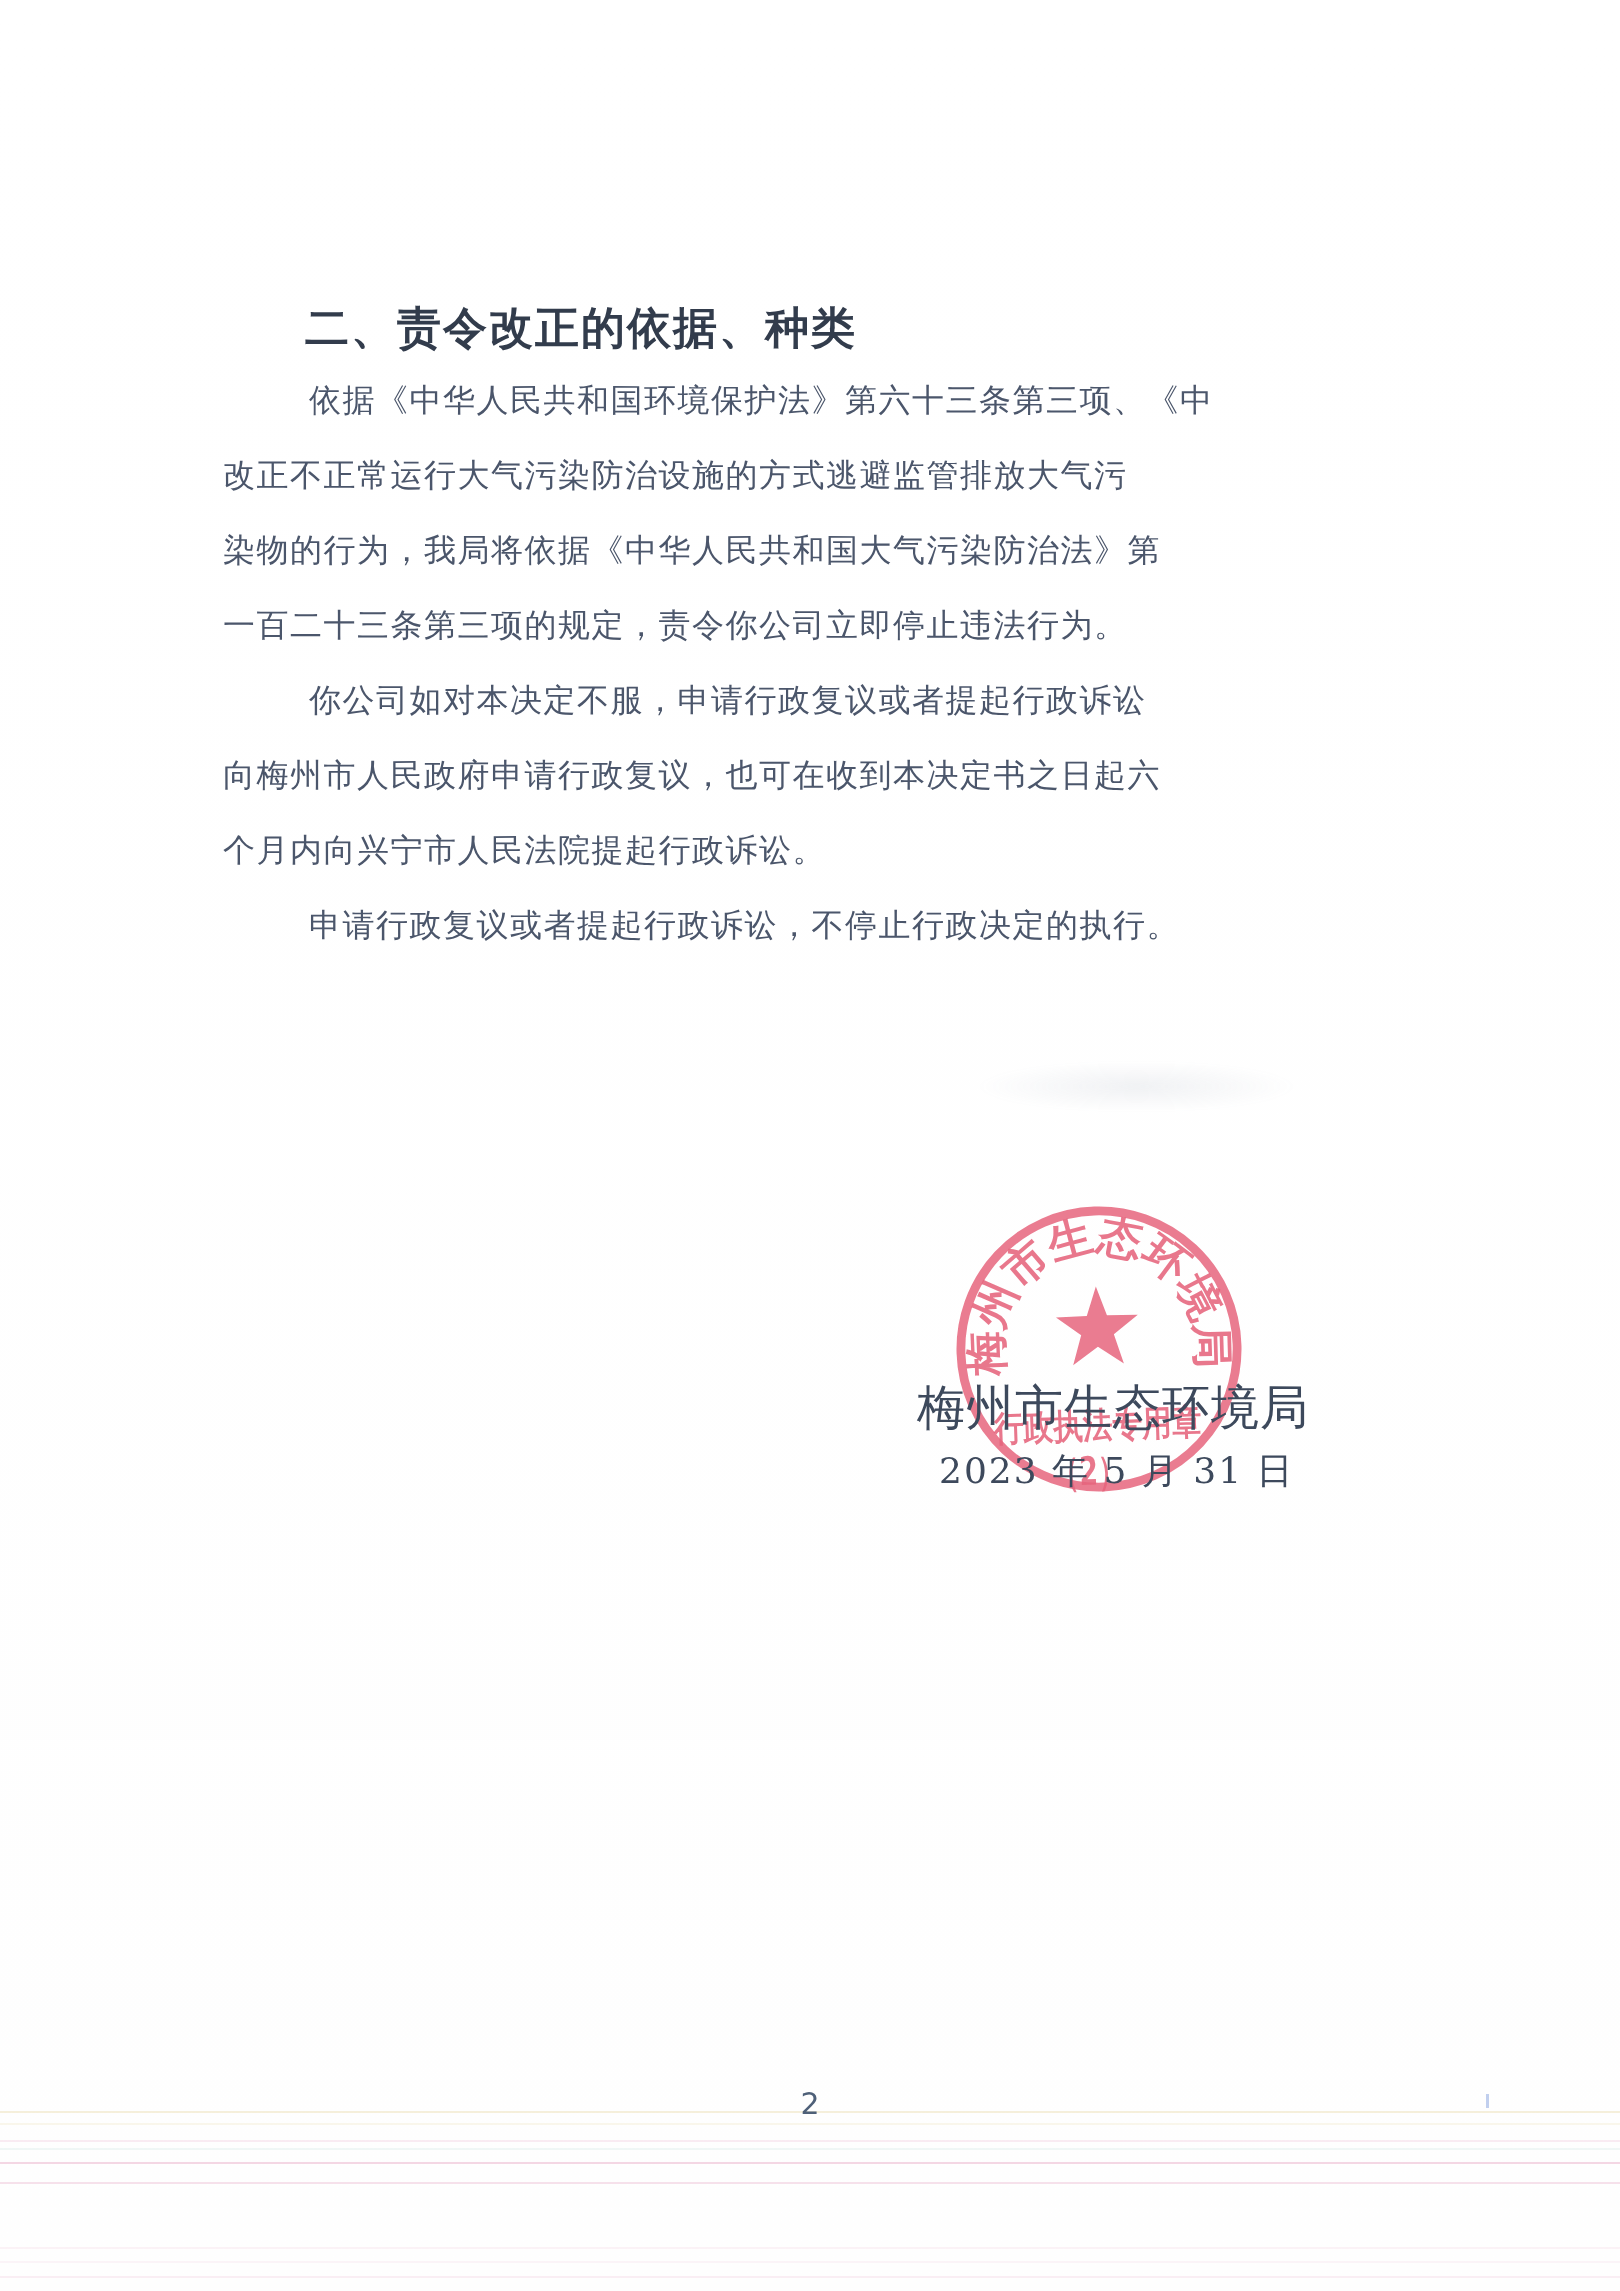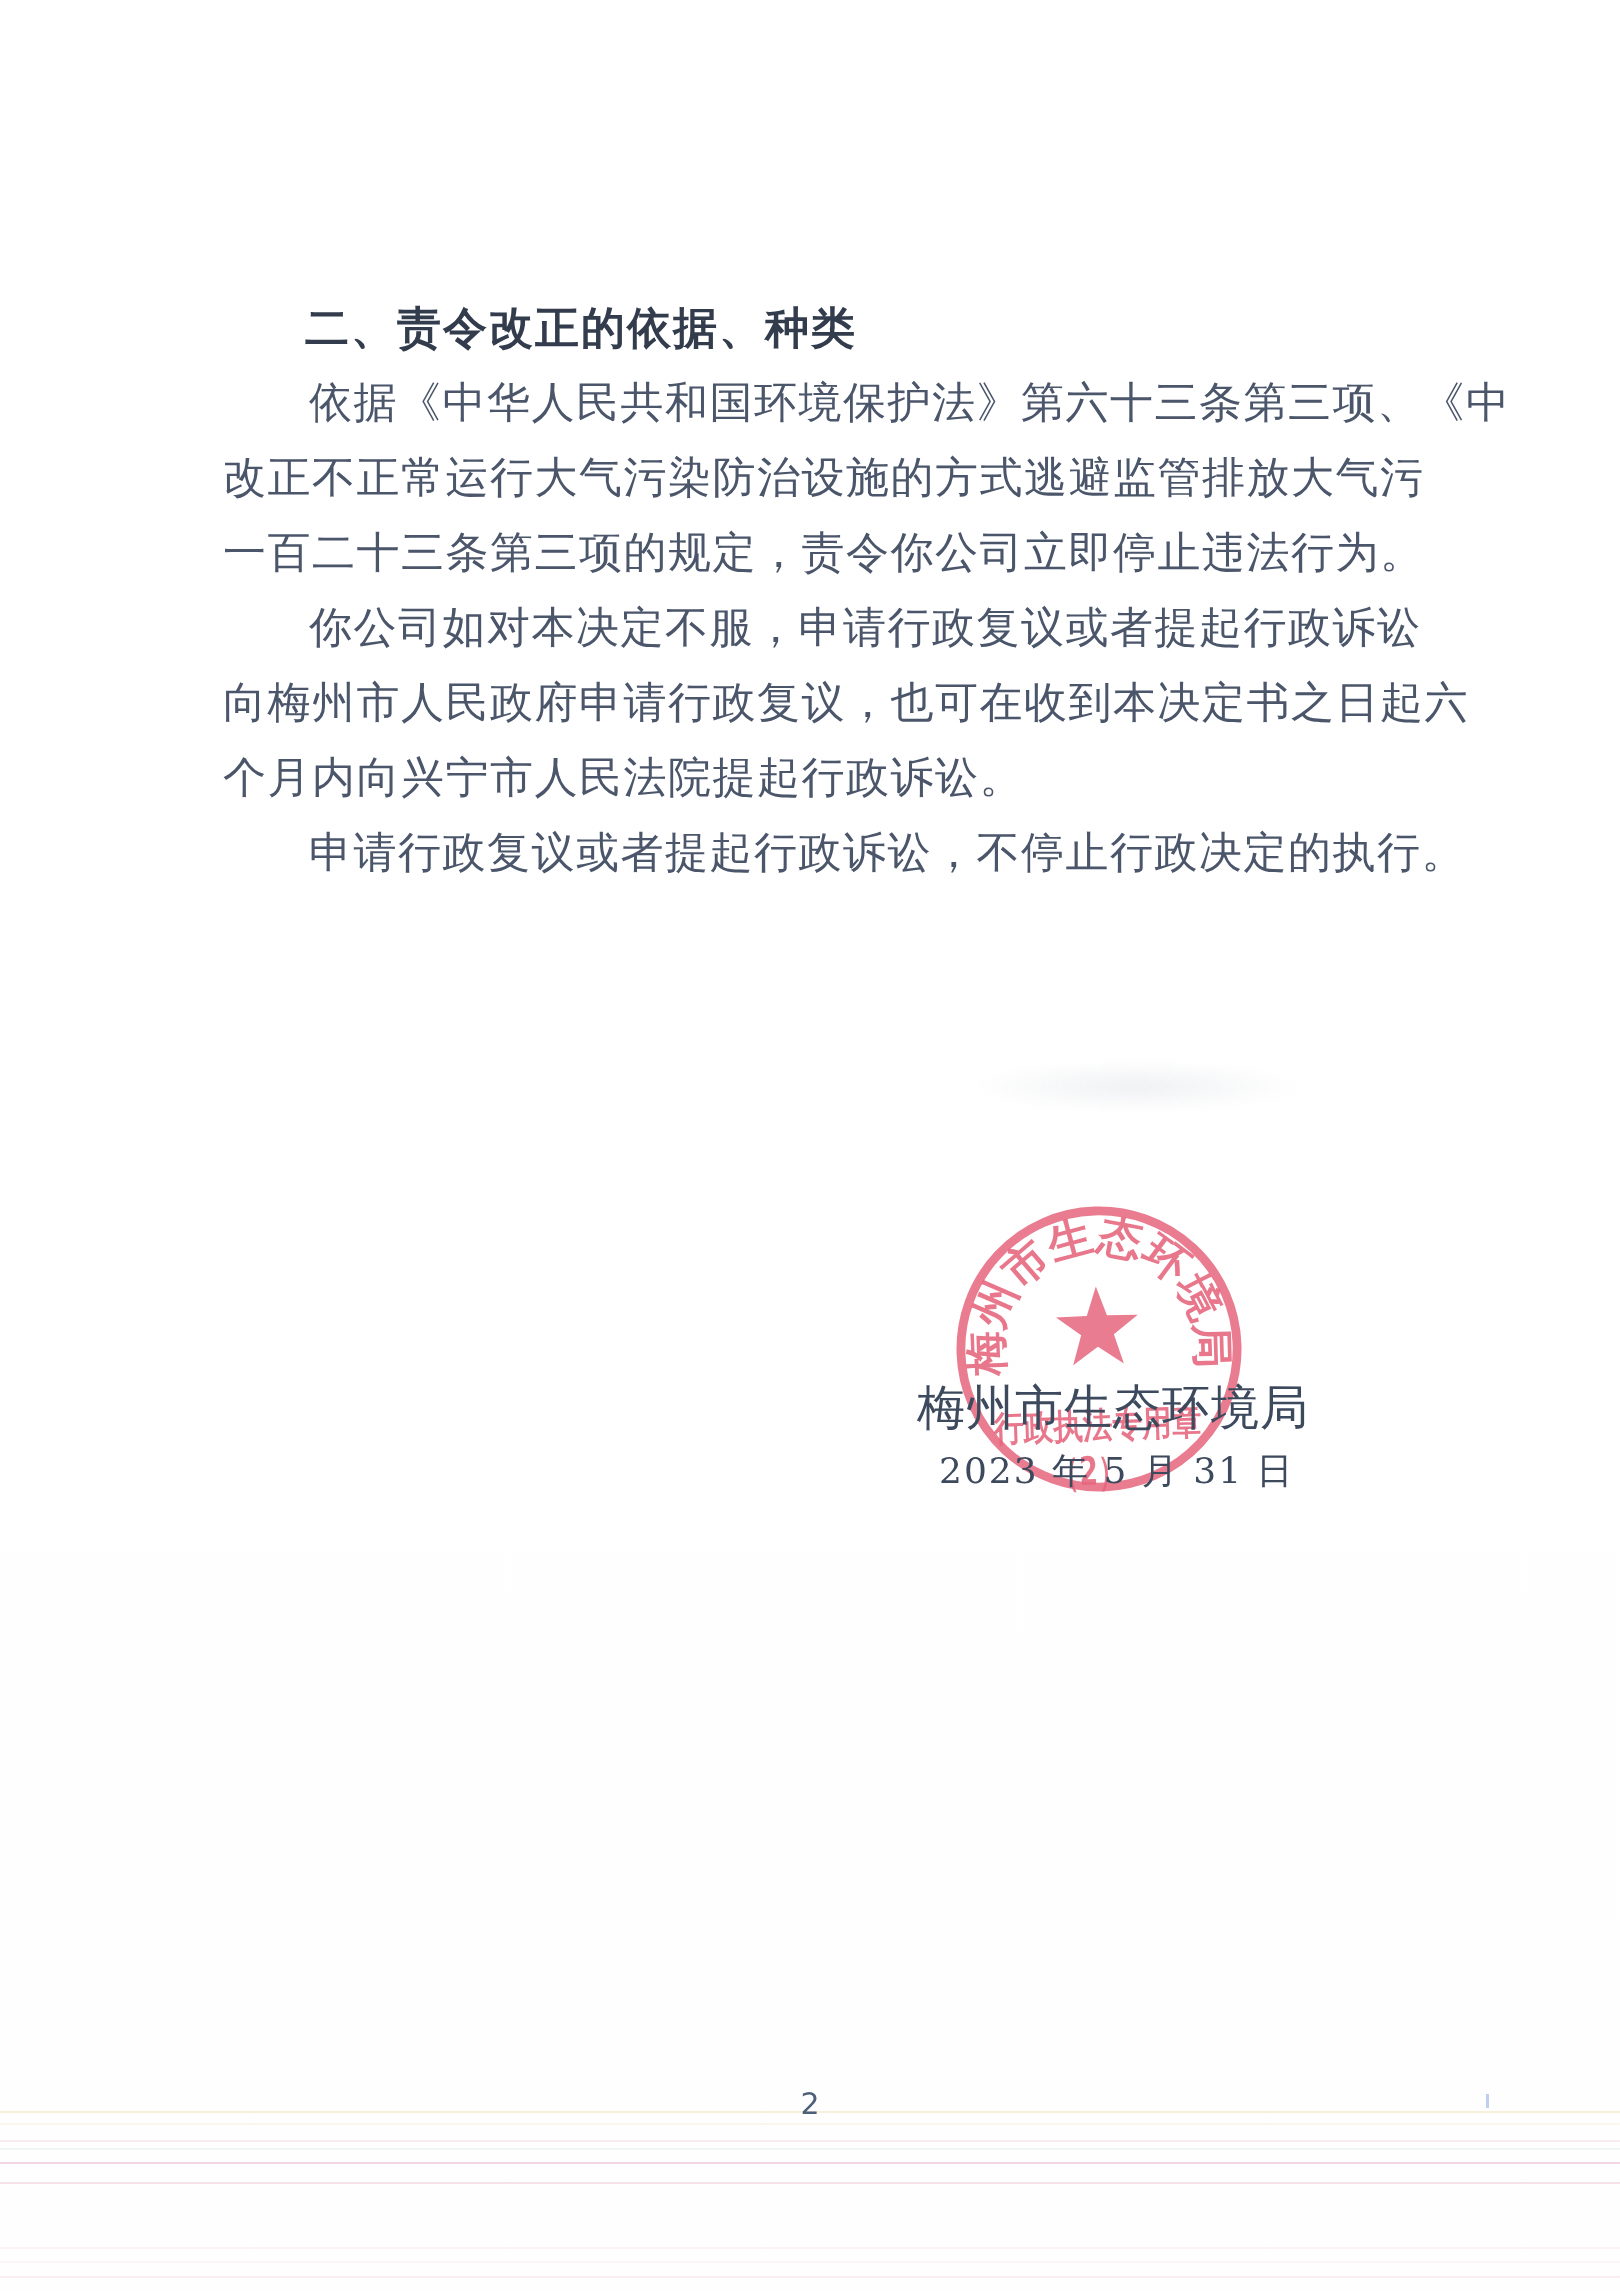--- a/index.html
+++ b/index.html
@@ -8,22 +8,22 @@
     background:#ffffff;
     font-family:"DejaVu Serif", serif;
   }
   .page{position:absolute;inset:0;background:linear-gradient(180deg,#ffffff 0%,#fefefe 100%);padding-left:8px;}
   
   .content{
     position:absolute;left:223px;top:290px;width:1266px;
   }
   .line{
     height:75px;line-height:75px;white-space:pre;
-    font-size:43px;letter-spacing:1.5px;color:#4b566b;
-    font-family:Liberation Serif, serif;
+    font-size:32px;letter-spacing:1.5px;color:#4b566b;
+    font-family:Liberation Mono, monospace;
   }
   .line.heading{
     font-family:"DejaVu Sans", sans-serif;
     font-weight:bold;color:#323c4c;font-size:44px;letter-spacing:2px;
     text-indent:82px;
   }
   .line.body-indent{text-indent:86px;}
   
   .sig-org{
     position:absolute;left:917px;top:1376px;z-index:3;
@@ -61,20 +61,21 @@
 </style>
 </head>
 <body>
 
 <div class="page">
 
   <div class="content">
       <div class="line heading">二、责令改正的依据、种类</div>
       <div class="line body-indent">依据《中华人民共和国环境保护法》第六十三条第三项、《中</div>
       <div class="line body">改正不正常运行大气污染防治设施的方式逃避监管排放大气污</div>
+      <div class="line body">染物的行为，我局将依据《中华人民共和国大气污染防治法》第</div>
       <div class="line body">一百二十三条第三项的规定，责令你公司立即停止违法行为。</div>
       <div class="line body-indent">你公司如对本决定不服，申请行政复议或者提起行政诉讼</div>
       <div class="line body">向梅州市人民政府申请行政复议，也可在收到本决定书之日起六</div>
       <div class="line body">个月内向兴宁市人民法院提起行政诉讼。</div>
       <div class="line body-indent">申请行政复议或者提起行政诉讼，不停止行政决定的执行。</div>
     </div>
 
   <div class="smudge"></div>
 
   <div class="seal">

